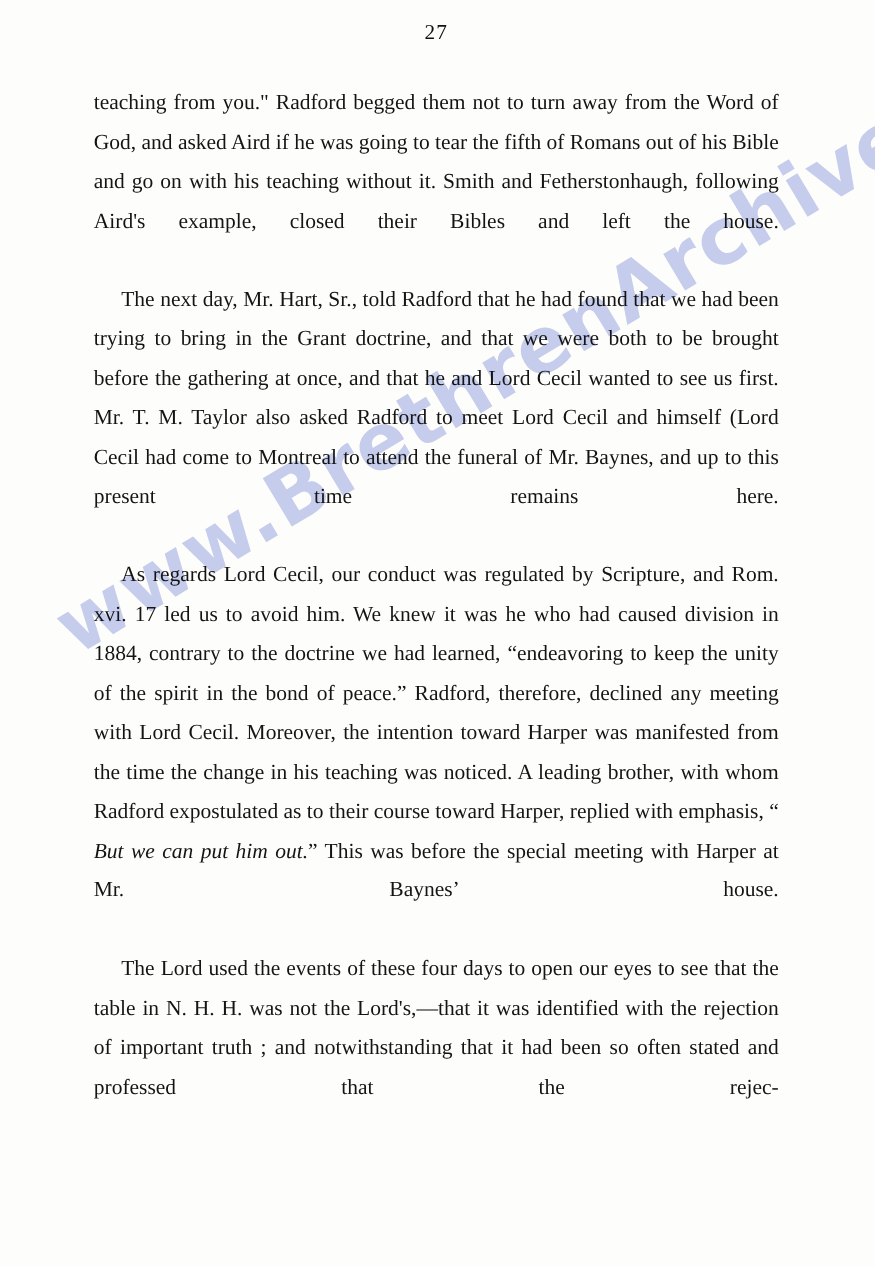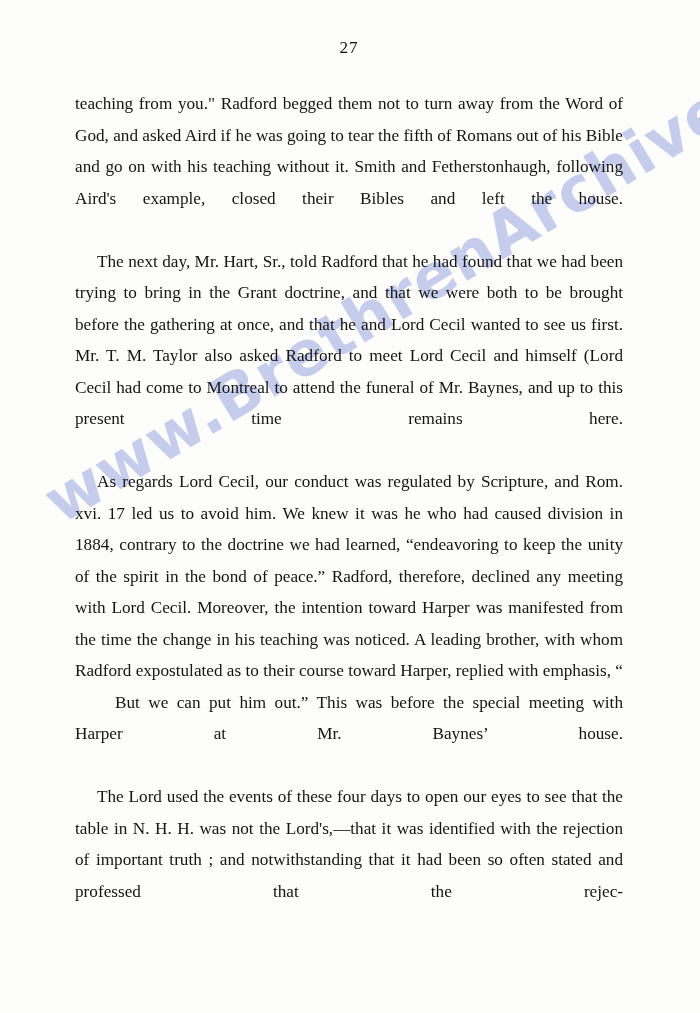--- a/index.html
+++ b/index.html
@@ -39,21 +39,21 @@
     white-space: nowrap;
     font-family: "DejaVu Sans", sans-serif;
     font-weight: bold;
     font-size: 62px;
     letter-spacing: 1px;
     color: rgba(120, 135, 215, 0.42);
   }
   .content {
     position: absolute;
     left: 75px;
-    top: 38px;
+    top: 16px;
     width: 548px;
     z-index: 10;
   }
   .page-number {
     text-align: center;
     font-size: 17px;
     letter-spacing: 1px;
     margin-bottom: 30px;
     color: #111;
   }
@@ -67,21 +67,21 @@
     -webkit-hyphens: none;
     hyphens: none;
   }
   p.para + p.para {
     margin-top: 0px;
   }
   p.para.indent {
     text-indent: 22px;
   }
   .ital {
-    margin-left: 40px;
+    font-style: italic;
   }
   
   p.para::after {
     content: "";
     display: inline-block;
     width: 100%;
   }
 </style>
 </head>
 <body>

